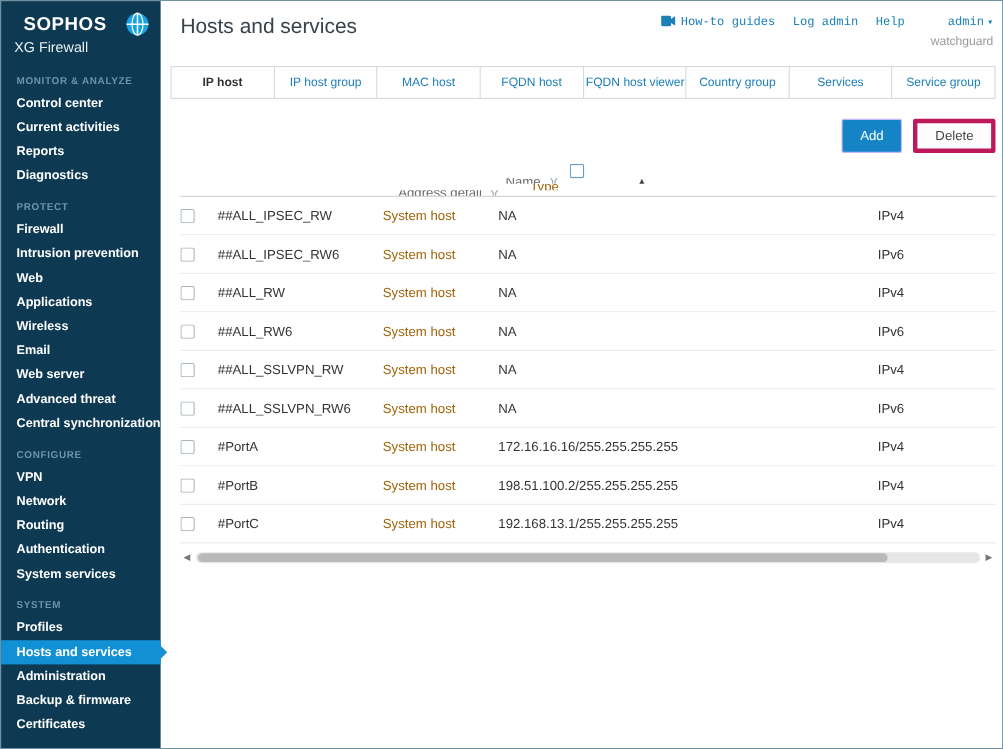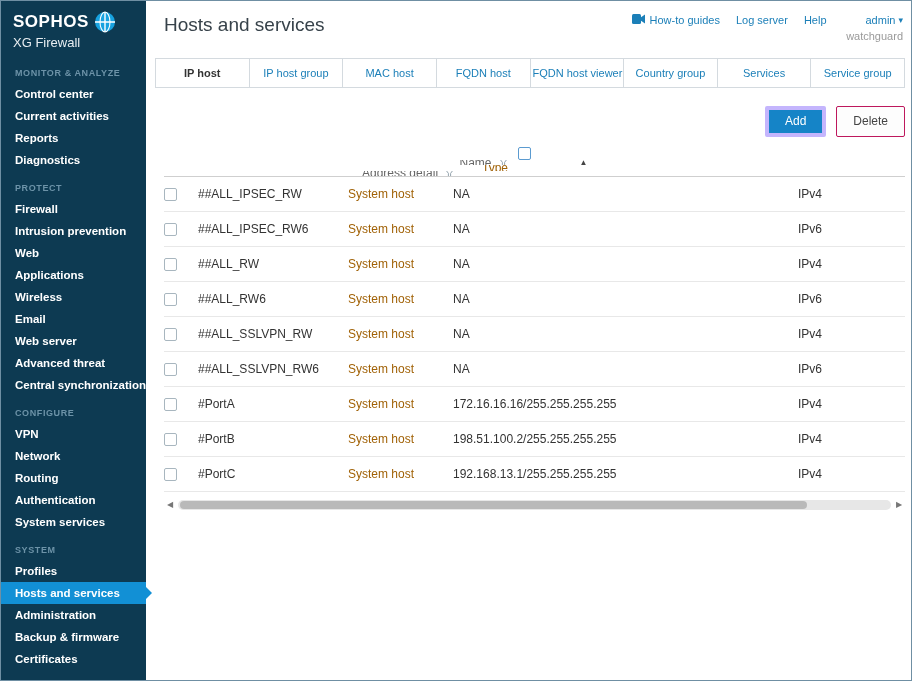--- a/index.html
+++ b/index.html
@@ -4,50 +4,50 @@
 <style>
   * { box-sizing: border-box; }
   html,body { margin:0; padding:0; background:#fff; }
   body { font-family:"Liberation Sans", sans-serif; }
 
   .app { width:912px; height:681px; border:1px solid #6f8fa3; display:flex; background:#fff; overflow:hidden; position:relative; }
 
   
   .sidebar { width:145px; background:#0d3a52; color:#fff; flex-shrink:0; position:relative; z-index:2; }
   .brand { padding:10px 10px 6px 12px; }
-  .brand-row { display:flex; align-items:center; gap:5px; }
+  .brand-row { display:flex; align-items:center; gap:17px;justify-content:flex-end; }
   .brand-name { font-size:17px; font-weight:bold; letter-spacing:0.5px; color:#fff; }
   .brand-sub { font-size:13px; color:#e8eef2; margin-top:2px; }
   .nav-section-label { padding:12px 14px 5px; font-size:9px; line-height:10px; color:#6d93a8; font-weight:bold; letter-spacing:0.6px; }
   .nav-item { padding:4px 14px; font-size:11.5px; line-height:14px; font-weight:bold; color:#fff; cursor:pointer; position:relative; white-space:nowrap; }
   .nav-item.active { background:#1290d5; }
   .nav-item.active::after { content:""; position:absolute; right:-6px; top:50%; transform:translateY(-50%);
       border-left:6px solid #1290d5; border-top:6px solid transparent; border-bottom:6px solid transparent; }
 
   
   .main { flex:1; display:flex; flex-direction:column; min-width:0; background:#fff; }
 
   .topbar { padding:13px 8px 10px 18px; display:flex; justify-content:space-between; align-items:flex-start; }
   .page-title { font-size:19px; color:#37424a; font-weight:400; }
   .top-right { text-align:right; font-size:11px; }
-  .top-links { display:flex; gap:16px; align-items:center; justify-content:flex-end; }
+  .top-links { display:flex; gap:16px; align-items:center; justify-content:flex-end;font-family:Liberation Mono, monospace; }
   .top-link { display:inline-flex; align-items:center; gap:5px; color:#1b7fb8; cursor:pointer; }
   .user-menu { display:inline-flex; align-items:center; gap:3px; color:#1b7fb8; cursor:pointer;padding-left:23px; }
   .user-caret { font-size:9px; color:#1b7fb8; }
   .user-sub { color:#9a9a9a; margin-top:4px; }
 
   .tabs { display:flex; margin:6px 6px 0 9px; border:1px solid #d4dadf; background:#fff; }
   .tab { flex:1; text-align:center; padding:8px 2px; font-size:11px; color:#1b7fb8; border-right:1px solid #d4dadf; cursor:pointer; white-space:nowrap; overflow:hidden; }
   .tab:last-child { border-right:none; }
   .tab.active { color:#333; font-weight:bold; }
 
   .toolbar { display:flex; justify-content:flex-end; gap:10px; padding:18px 6px 10px 0; }
   .btn { font-size:12px; padding:4px 16px; border-radius:2px; cursor:pointer; font-family:inherit; line-height:15px; }
-  .btn-add { background:#1584c7; color:#fff; border:4px solid #c4b5fd; }
-  .btn-delete { background:#fdfdfd; color:#444; border:1px solid #be185d; }
+  .btn-add { background:#1584c7; color:#fff; border:1px solid #c4b5fd; }
+  .btn-delete { background:#fdfdfd; color:#444; border:4px solid #be185d; }
 
   
   .table { margin:0 6px 0 18px; font-size:12px; color:#333; }
   .t-head { display:flex; align-items:center; height:30px; border-bottom:1px solid #cfcfcf; color:#666;flex-direction:column; }
   .t-row  { display:flex; align-items:center; height:35px; border-bottom:1px solid #e8e8e8; background:#fff; }
   .cell { padding-right:8px; overflow:hidden; white-space:nowrap; }
   .cell-cb { width:34px; display:flex; align-items:center; flex-shrink:0; }
   .cell-name { width:150px; }
   .cell-type { width:105px; color:#a16207; }
   .cell-addr { width:345px; }
@@ -131,21 +131,21 @@
       <div class="top-right">
         <div class="top-links" id="top-links">
             <span class="top-link">
               <span><svg width="13" height="10" viewBox="0 0 13 10">
                   <rect x="0" y="0" width="9" height="10" rx="1.5" fill="#1b7fb8"></rect>
                   <path d="M9 3.2 13 .6v8.8L9 6.8z" fill="#1b7fb8"></path>
                 </svg></span>
               <span>How-to guides</span>
             </span>
             <span class="top-link">
-              <span>Log server</span>
+              <span>Log admin</span>
             </span>
             <span class="top-link">
               <span>Help</span>
             </span>
             <span class="user-menu">
               <span>admin</span>
               <span class="user-caret">▾</span>
             </span>
           </div>
         <div class="user-sub">watchguard</div>

